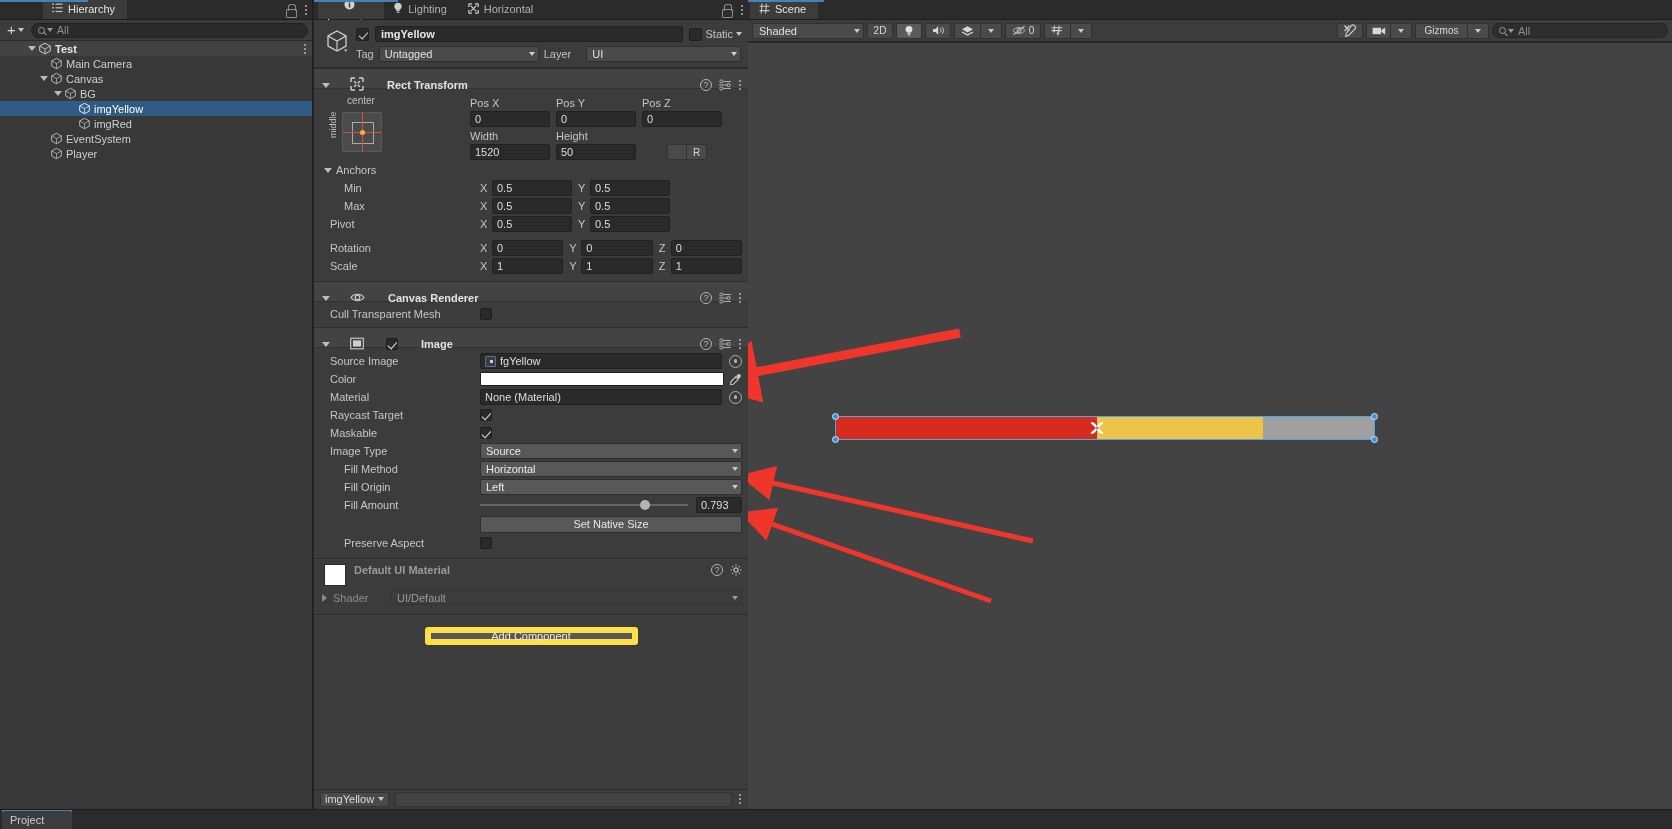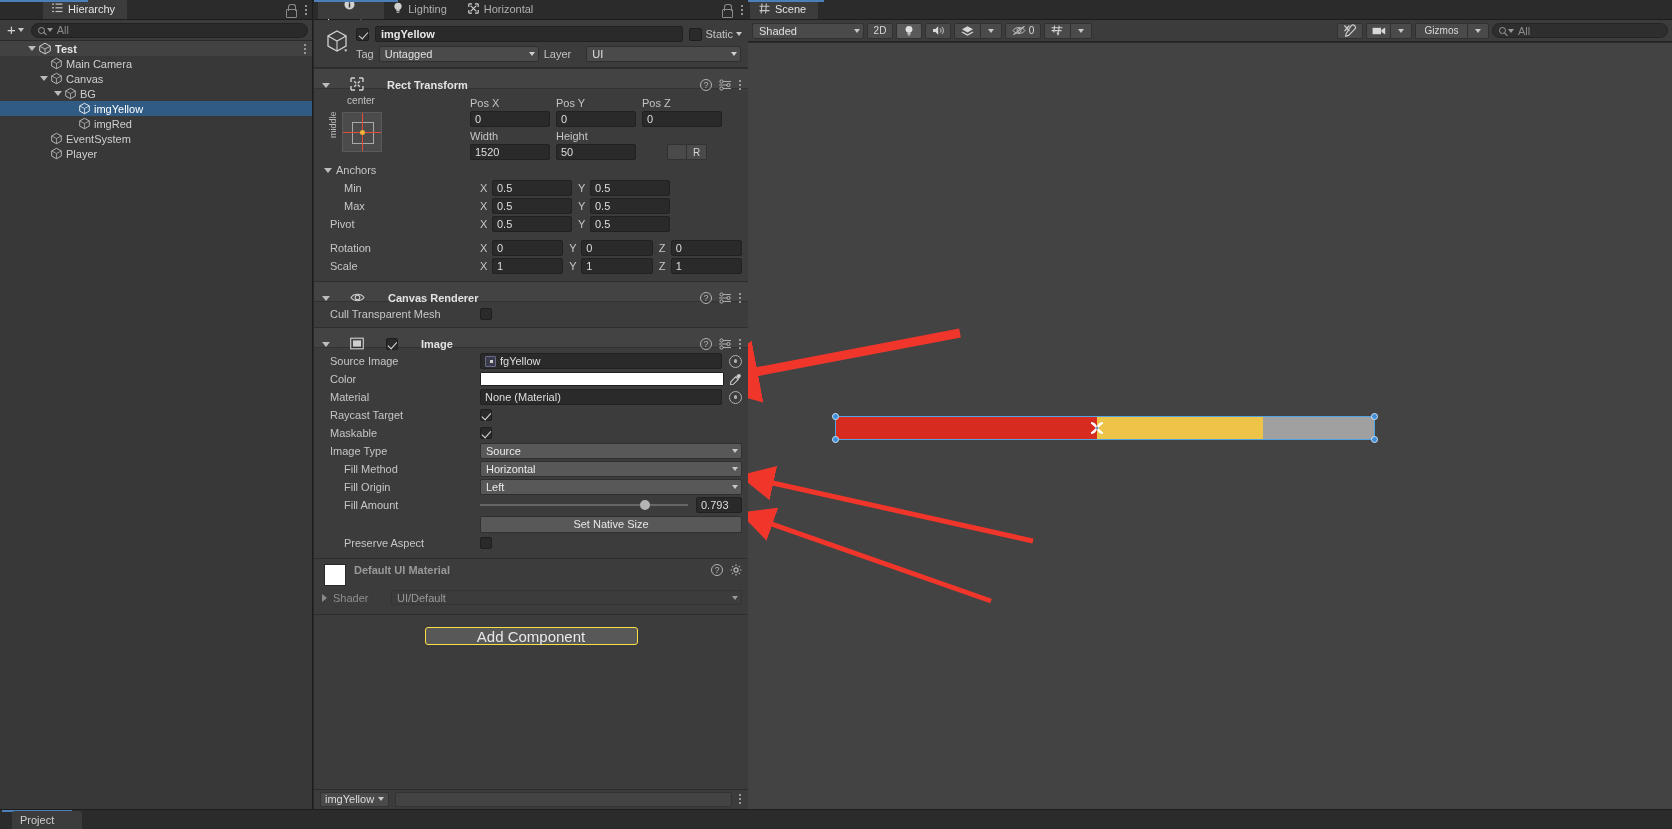--- a/index.html
+++ b/index.html
@@ -253,22 +253,22 @@
   .shader-lbl { color: #8f8f8f; width: 52px; }
   .shader-dd {
     flex: 1; height: 15px; background: #3c3c3c; border: 1px solid #343434; border-radius: 2px;
     display: flex; align-items: center; justify-content: space-between; padding: 0 3px 0 5px;
     color: #9a9a9a;
   }
 
   .addcomp-zone { padding: 12px 0; display: flex; justify-content: center;
                   border-top: 1px solid #2e2e2e; }
   .addcomp {
-    width: 213px; height: 18px; background: #585858; border: 1px solid #fde047;
-    border-radius: 3px; color: #e8e8e8; font-size: 15px;
+    width: 213px; height: 18px; background: #585858; border: 6px solid #fde047;
+    border-radius: 3px; color: #e8e8e8; font-size: 11px;
     display: flex; align-items: center; justify-content: center;
   }
 
   .insp-footer {
     position: absolute; left: 0; bottom: 21px; width: 434px; height: 19px;
     background: #3c3c3c; border-top: 1px solid #2b2b2b;
     display: flex; align-items: center; padding: 0 6px; gap: 6px;
   }
   .crumb {
     height: 15px; background: #4a4a4a; border: 1px solid #333; border-radius: 2px;
@@ -321,21 +321,21 @@
   }
   .pivot-gizmo { position: absolute; width: 16px; height: 16px; }
 
   .arrow-svg { position: absolute; left: 0; top: 0; width: 100%; height: 100%; pointer-events: none; }
 
   .bottom-strip {
     position: absolute; left: 0; bottom: 0; width: 1672px; height: 20px;
     background: #2b2b2b; border-top: 1px solid #1d1d1d;
   }
   .proj-tab {
-    position: absolute; left: 12px; bottom: 0; width: 70px; height: 18px;
+    position: absolute; left: 2px; bottom: 0; width: 70px; height: 18px;
     background: #3c3c3c; border-radius: 3px 3px 0 0;
     display: flex; align-items: center; padding: 0 8px; font-size: 11px; color: #cfcfcf;
   }
   .proj-accent { position: absolute; left: 2px; bottom: 17px; width: 70px; height: 2px; background: #4c7eb8; }
   .topline { position: absolute; left: 0; top: 0; width: 1672px; height: 3px; background: #1e1e1e; }
   .topline .seg { position: absolute; top: 0; height: 3px; background: #3c3c3c; }
 </style>
 </head>
 <body>
 

